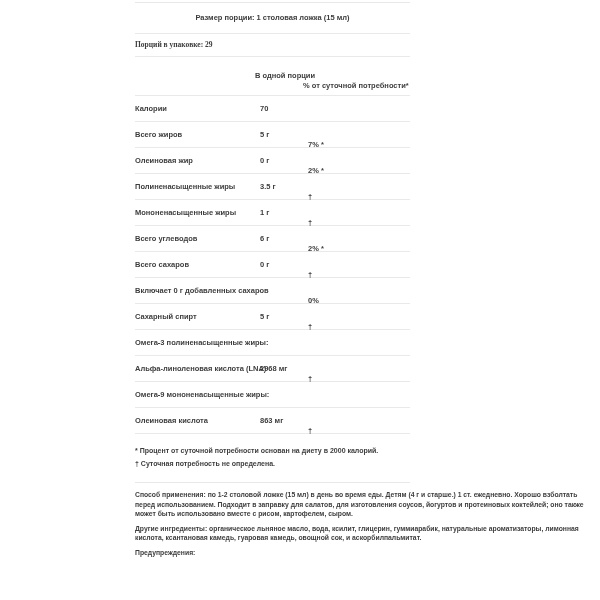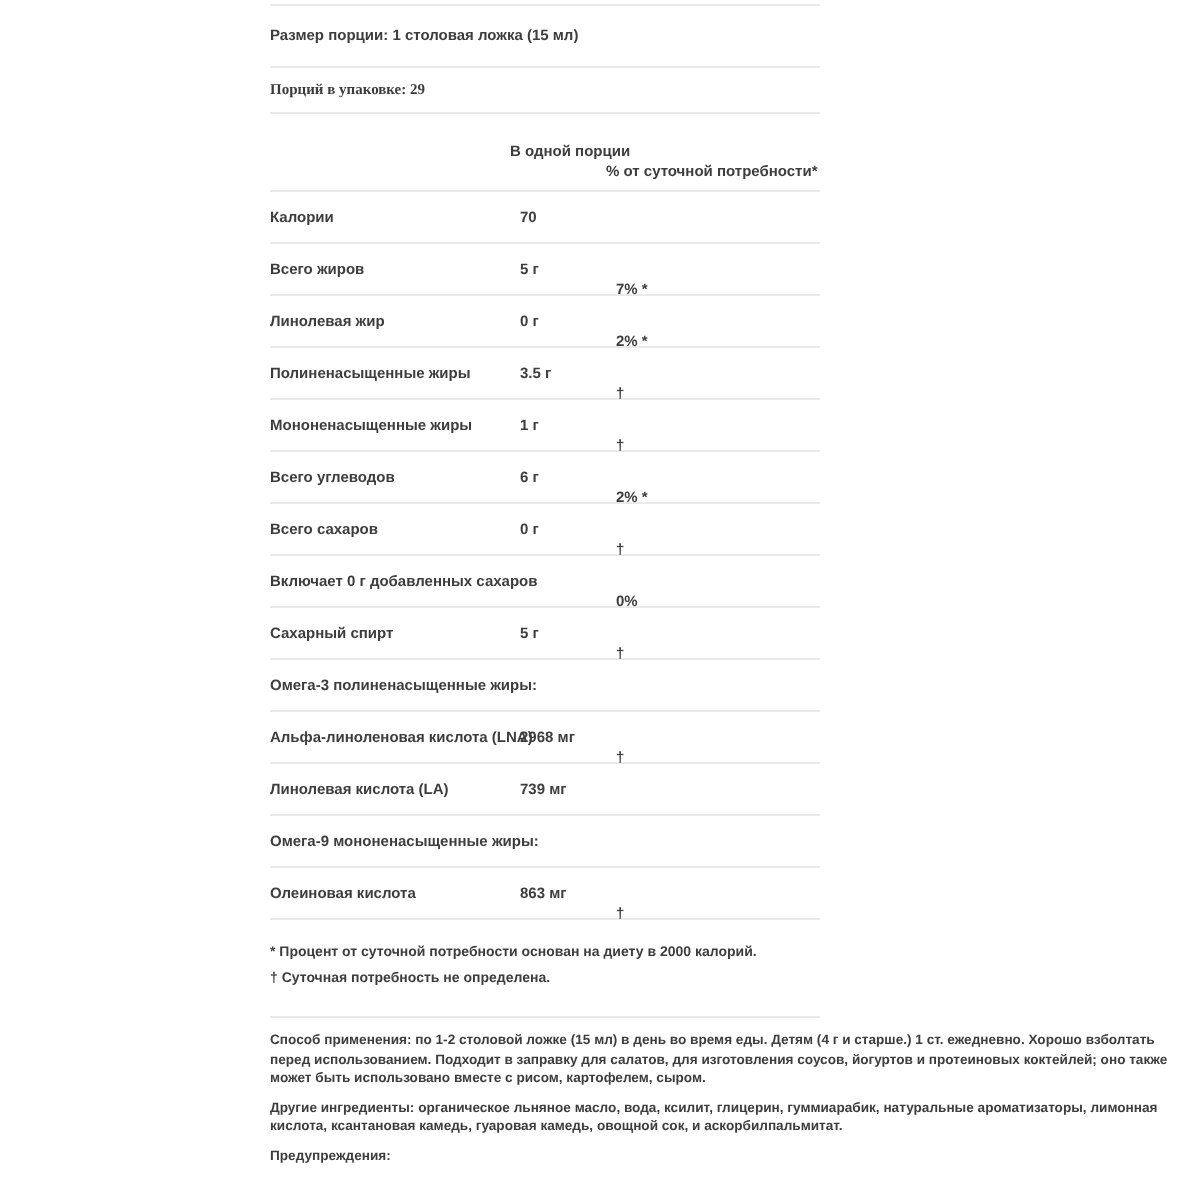--- a/index.html
+++ b/index.html
@@ -23,21 +23,21 @@
     border-top: 1px solid #e9e9e9;
   }
   .row {
     display: flex;
     align-items: center;
     border-bottom: 1px solid #e9e9e9;
     font-size: 7.5px;
     font-weight: bold;
     line-height: 1;
   }
-  .r-serving  { height: 30px; }
+  .r-serving  { height: 30px; justify-content: center; }
   .r-servings { height: 22px; font-family: Liberation Serif, serif; }
   .r-head     { height: 38px; }
   .t-row      { height: 25px; }
   .c-label  { width: 125px; flex: none; white-space: nowrap; overflow: visible; }
   .c-amount { width: 48px;  flex: none; white-space: nowrap; }
   .c-dv     { flex: 1; white-space: nowrap; overflow: visible; margin-top: 20px; }
   .head-spacer { width: 120px; flex: none; }
   .footnotes {
     width: 275px;
     padding: 10px 0 12px 0;
@@ -85,21 +85,21 @@
       <span class="c-dv"></span>
     </div>
 
     <div class="row t-row">
       <span class="c-label">Всего жиров</span>
       <span class="c-amount">5 г</span>
       <span class="c-dv">7% *</span>
     </div>
 
     <div class="row t-row">
-      <span class="c-label">Линолевая жир</span>
+      <span class="c-label">Олеиновая жир</span>
       <span class="c-amount">0 г</span>
       <span class="c-dv">2% *</span>
     </div>
 
     <div class="row t-row">
       <span class="c-label">Полиненасыщенные жиры</span>
       <span class="c-amount">3.5 г</span>
       <span class="c-dv">†</span>
     </div>
 
@@ -139,25 +139,20 @@
       <span class="c-dv"></span>
     </div>
 
     <div class="row t-row">
       <span class="c-label">Альфа-линоленовая кислота (LNA)</span>
       <span class="c-amount">2968 мг</span>
       <span class="c-dv">†</span>
     </div>
 
 
-    <div class="row t-row">
-      <span class="c-label">Линолевая кислота (LA)</span>
-      <span class="c-amount">739 мг</span>
-      <span class="c-dv"></span>
-    </div>
 
     <div class="row t-row">
       <span class="c-label">Омега-9 мононенасыщенные жиры:</span>
       <span class="c-amount"></span>
       <span class="c-dv"></span>
     </div>
 
     <div class="row t-row">
       <span class="c-label">Олеиновая кислота</span>
       <span class="c-amount">863 мг</span>

